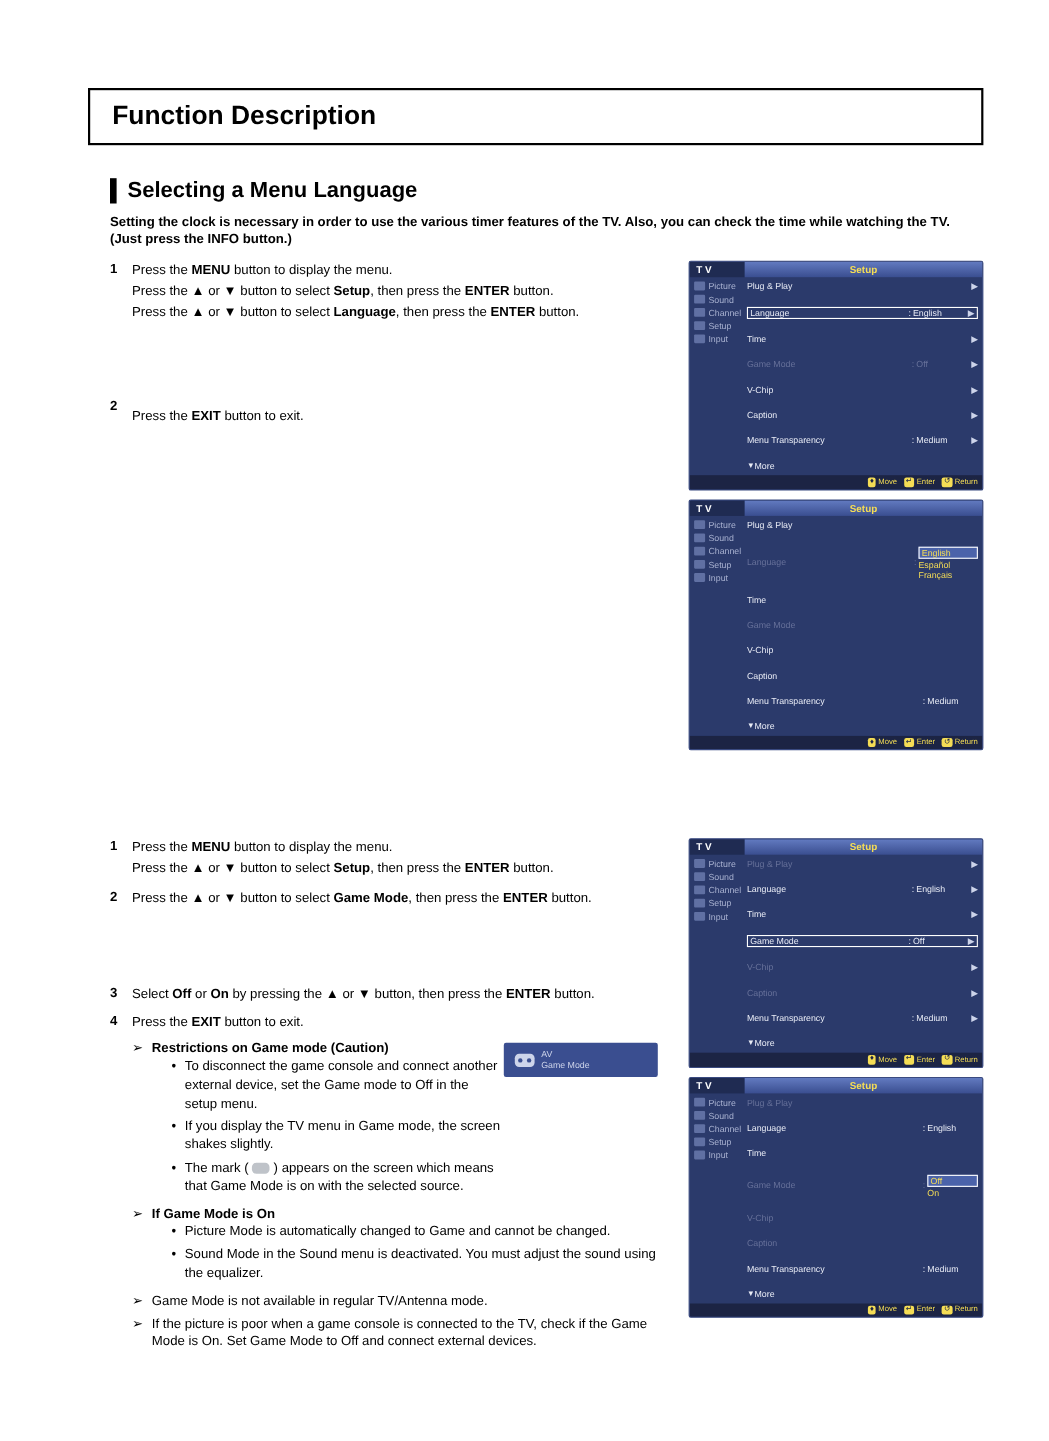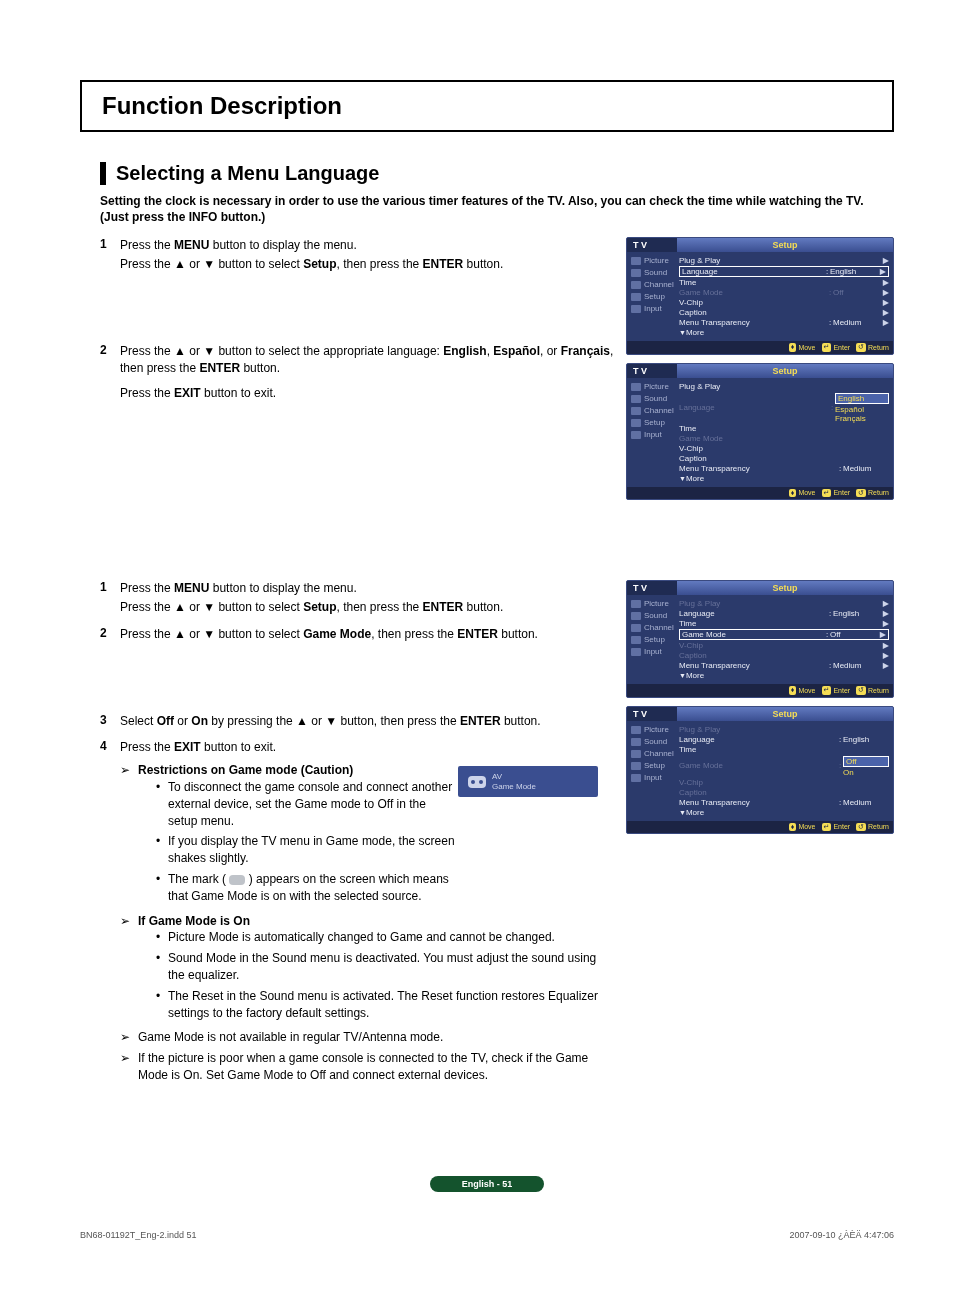--- a/index.html
+++ b/index.html
@@ -55,23 +55,23 @@
     color:#cdd4ea;
     font-size:8px;
     border-radius:2px;
     overflow:hidden;
   }
   .tv-top { display:flex; }
   .tv-tv { background:#1f2b52; color:#fff; font-weight:bold; padding:2px 6px; width:50px; font-size:9px;}
   .tv-setup { flex:1; text-align:center; background:linear-gradient(#627ac0,#3a4e90); color:#f5dd55; font-weight:bold; padding:2px 0; font-size:9px;}
   .tv-body { display:flex; padding:2px 0 4px 0; }
   .tv-left { width:50px; display:flex; flex-direction:column; gap:3px; padding:2px 2px 0 4px;}
-  .tv-left-item { display:flex; align-items:flex-end; gap:3px; color:#a8b1d0; }
+  .tv-left-item { display:flex; align-items:flex-start; gap:3px; color:#a8b1d0; }
   .tv-left-item span.ic { width:10px; height:8px; background:#8495c8; display:inline-block; border-radius:1px; opacity:.6;}
-  .tv-right { flex:1; padding:2px 4px 0 2px; display:flex; flex-direction:column; gap:1px;}
+  .tv-right { flex:1; padding:2px 4px 0 2px; display:flex; flex-direction:column; gap:14px;}
   .tv-row { display:flex; align-items:center; color:#e8ebf5; }
   .tv-row.dim { color:#667099; }
   .tv-row .lbl { flex:1; }
   .tv-row .sep { width:6px; text-align:center; }
   .tv-row .val { width:46px; }
   .tv-row .arr { width:10px; text-align:right; color:#cdd4ea;}
   .tv-row-hl { border:1px solid #fff; padding:0 2px; }
   .tv-opt { text-align:left; color:#f5dd55; }
   .tv-opt.hl { background:#4b63aa; border:1px solid #fff; padding:0 2px; margin:1px 0;}
   .tv-more::before { content:"▼ "; font-size:7px;}
@@ -288,27 +288,27 @@
             </span>
         </div>
       </div>
     </div>
 
     <div class="step">
       <div class="step-num">1</div>
       <div class="step-body">
         <p><span>Press the </span><b>MENU</b><span> button to display the menu.</span></p>
         <p><span>Press the ▲ or ▼ button to select </span><b>Setup</b><span>, then press the </span><b>ENTER</b><span> button.</span></p>
+        <p><span>Press the ▲ or ▼ button to select </span><b>Language</b><span>, then press the </span><b>ENTER</b><span> button.</span></p>
       </div>
     </div>
     <div style="height:60px;"></div>
     <div class="step">
       <div class="step-num">2</div>
       <div class="step-body">
-        <p><span>Press the ▲ or ▼ button to select the appropriate language: </span><b>English</b><span>, </span><b>Español</b><span>, or </span><b>Français</b><span>, then press the </span><b>ENTER</b><span> button.</span></p>
         <p style="margin-top:8px;"><span>Press the </span><b>EXIT</b><span> button to exit.</span></p>
       </div>
     </div>
     <div class="clear"></div>
   </div>
 </div>
 
 <div class="section">
 
   <div class="steps">
@@ -523,21 +523,20 @@
               <li><span>The mark (</span> <span class="gm-mark"></span> <span>) appears on the screen which means that Game Mode is on with the selected source.</span></li>
             </ul>
           </div>
             </div>
           <div class="sublist-row">
               <div class="sublist-label">➢</div>
               <div class="sublist-body"><b>If Game Mode is On</b>
             <ul class="bullet-list">
               <li>Picture Mode is automatically changed to Game and cannot be changed.</li>
               <li>Sound Mode in the Sound menu is deactivated. You must adjust the sound using the equalizer.</li>
-              <li>The Reset in the Sound menu is activated. The Reset function restores Equalizer settings to the factory default settings.</li>
             </ul>
           </div>
             </div>
           <div class="sublist-row">
               <div class="sublist-label">➢</div>
               <div class="sublist-body">Game Mode is not available in regular TV/Antenna mode.</div>
             </div>
           <div class="sublist-row">
               <div class="sublist-label">➢</div>
               <div class="sublist-body">If the picture is poor when a game console is connected to the TV, check if the Game Mode is On. Set Game Mode to Off and connect external devices.</div>

